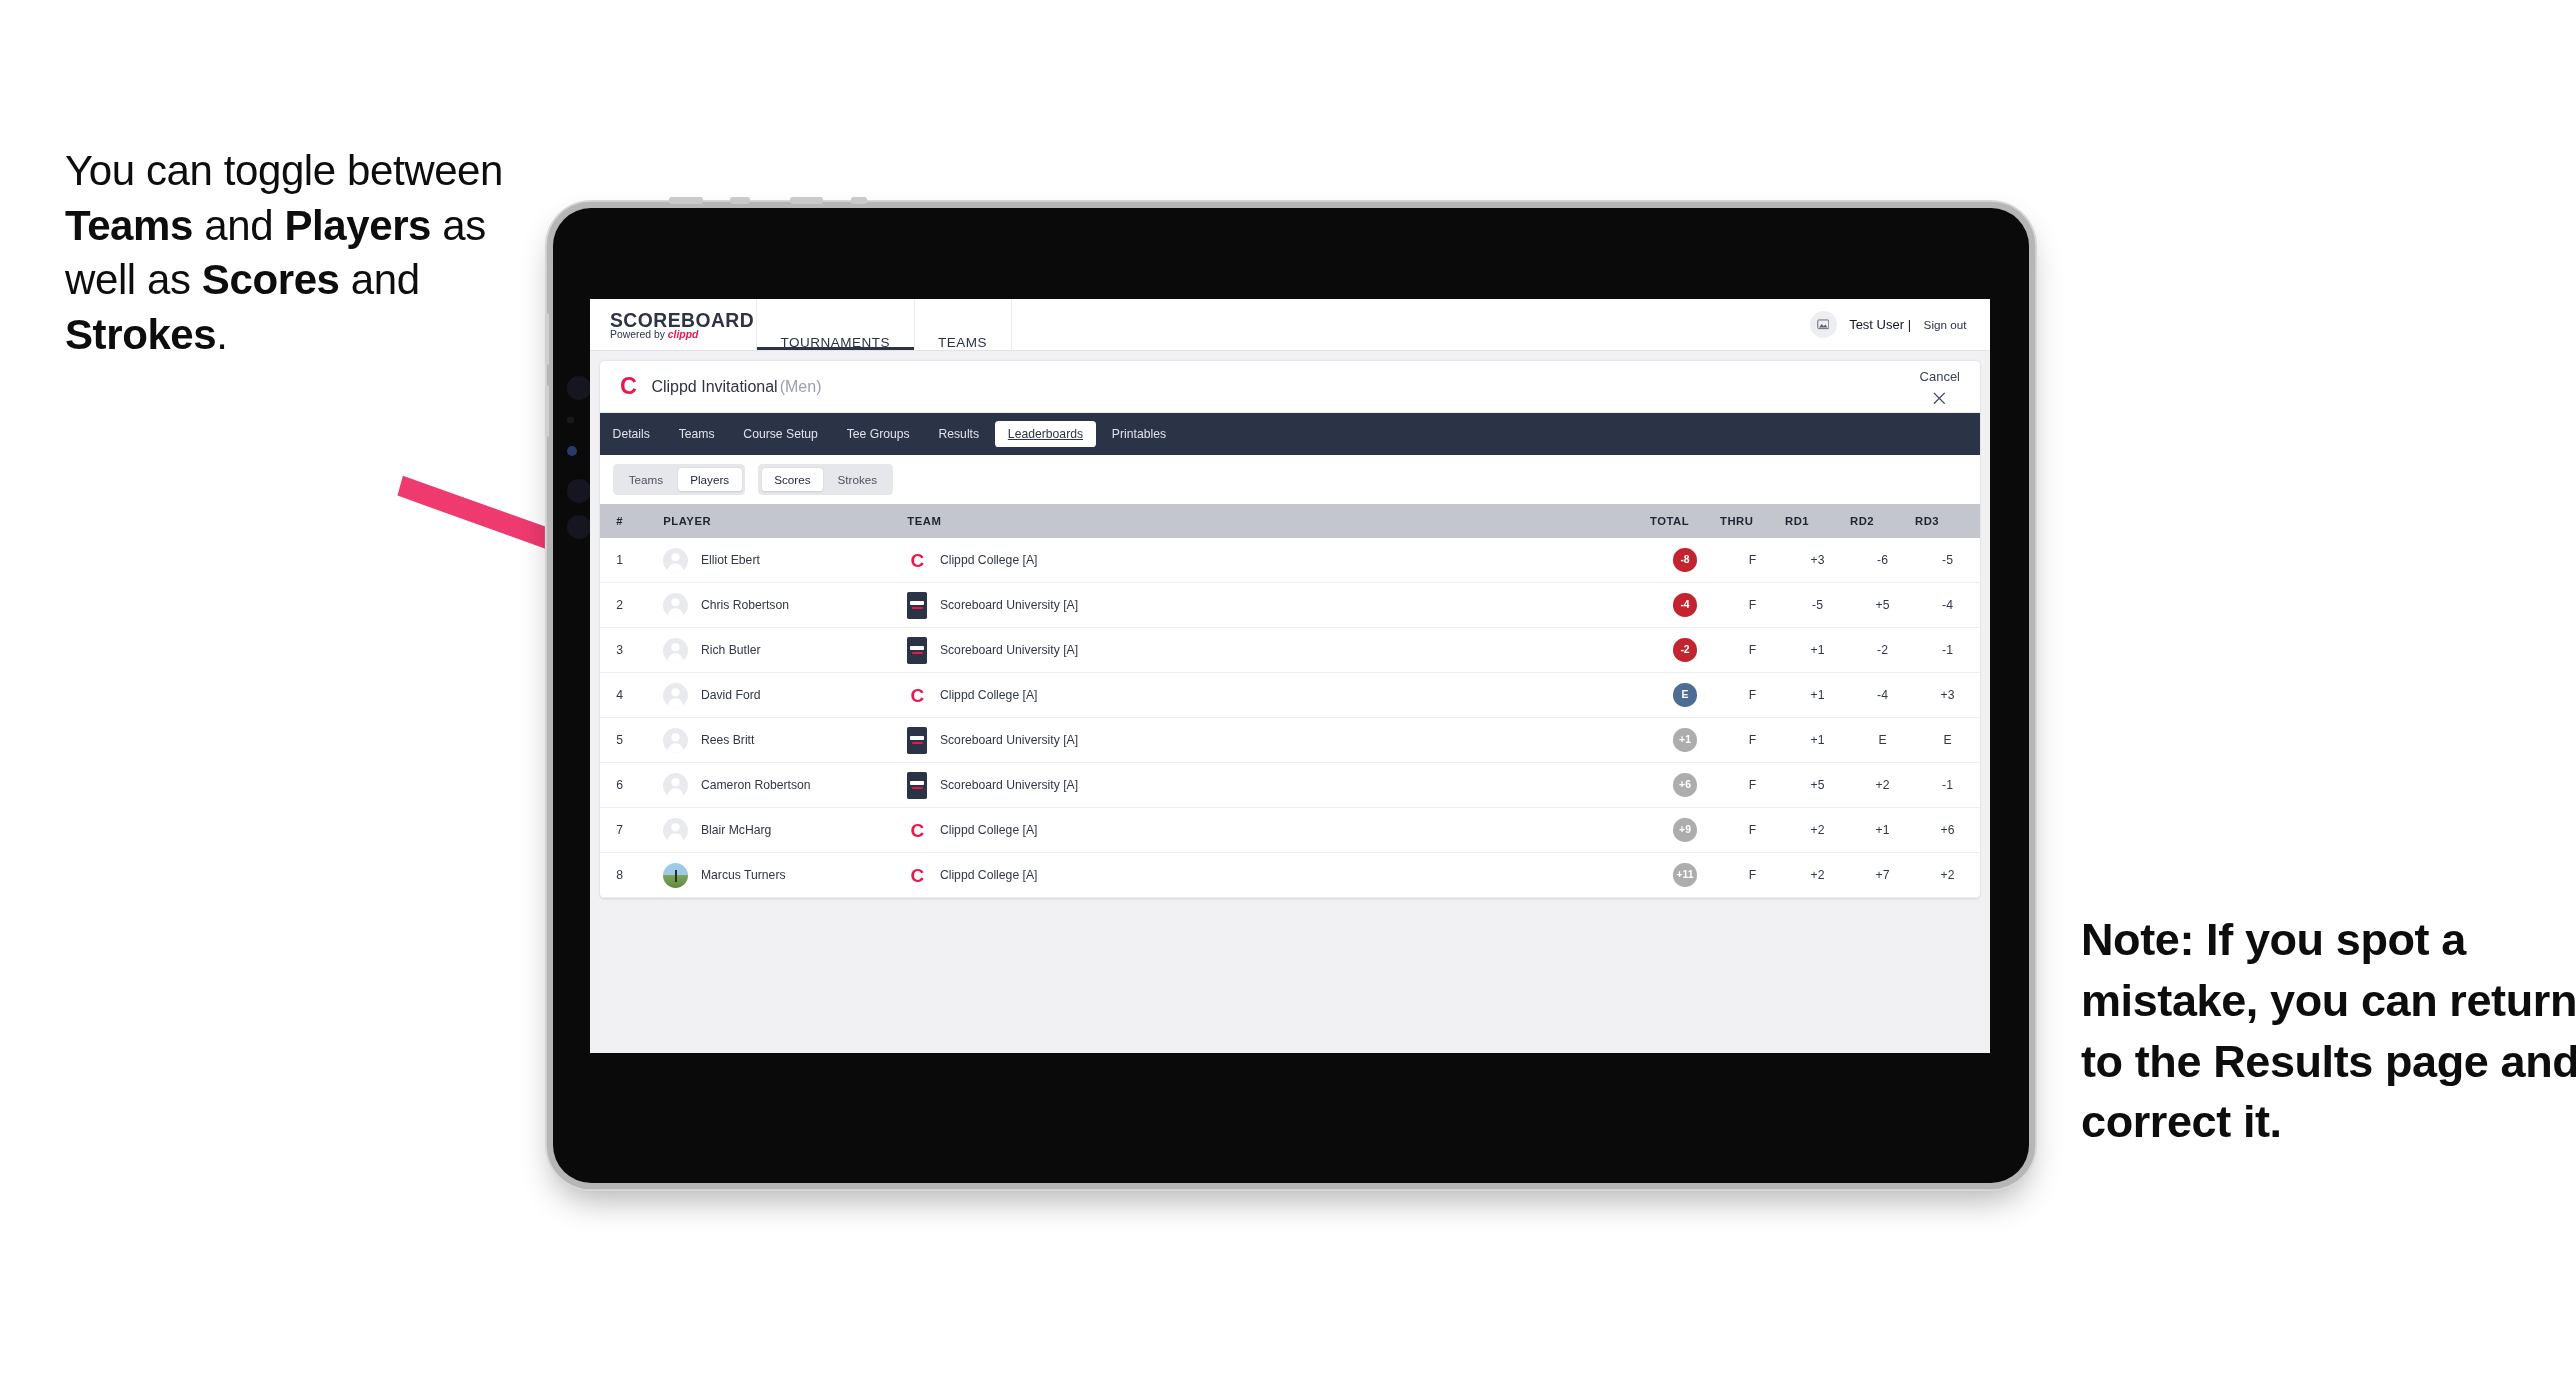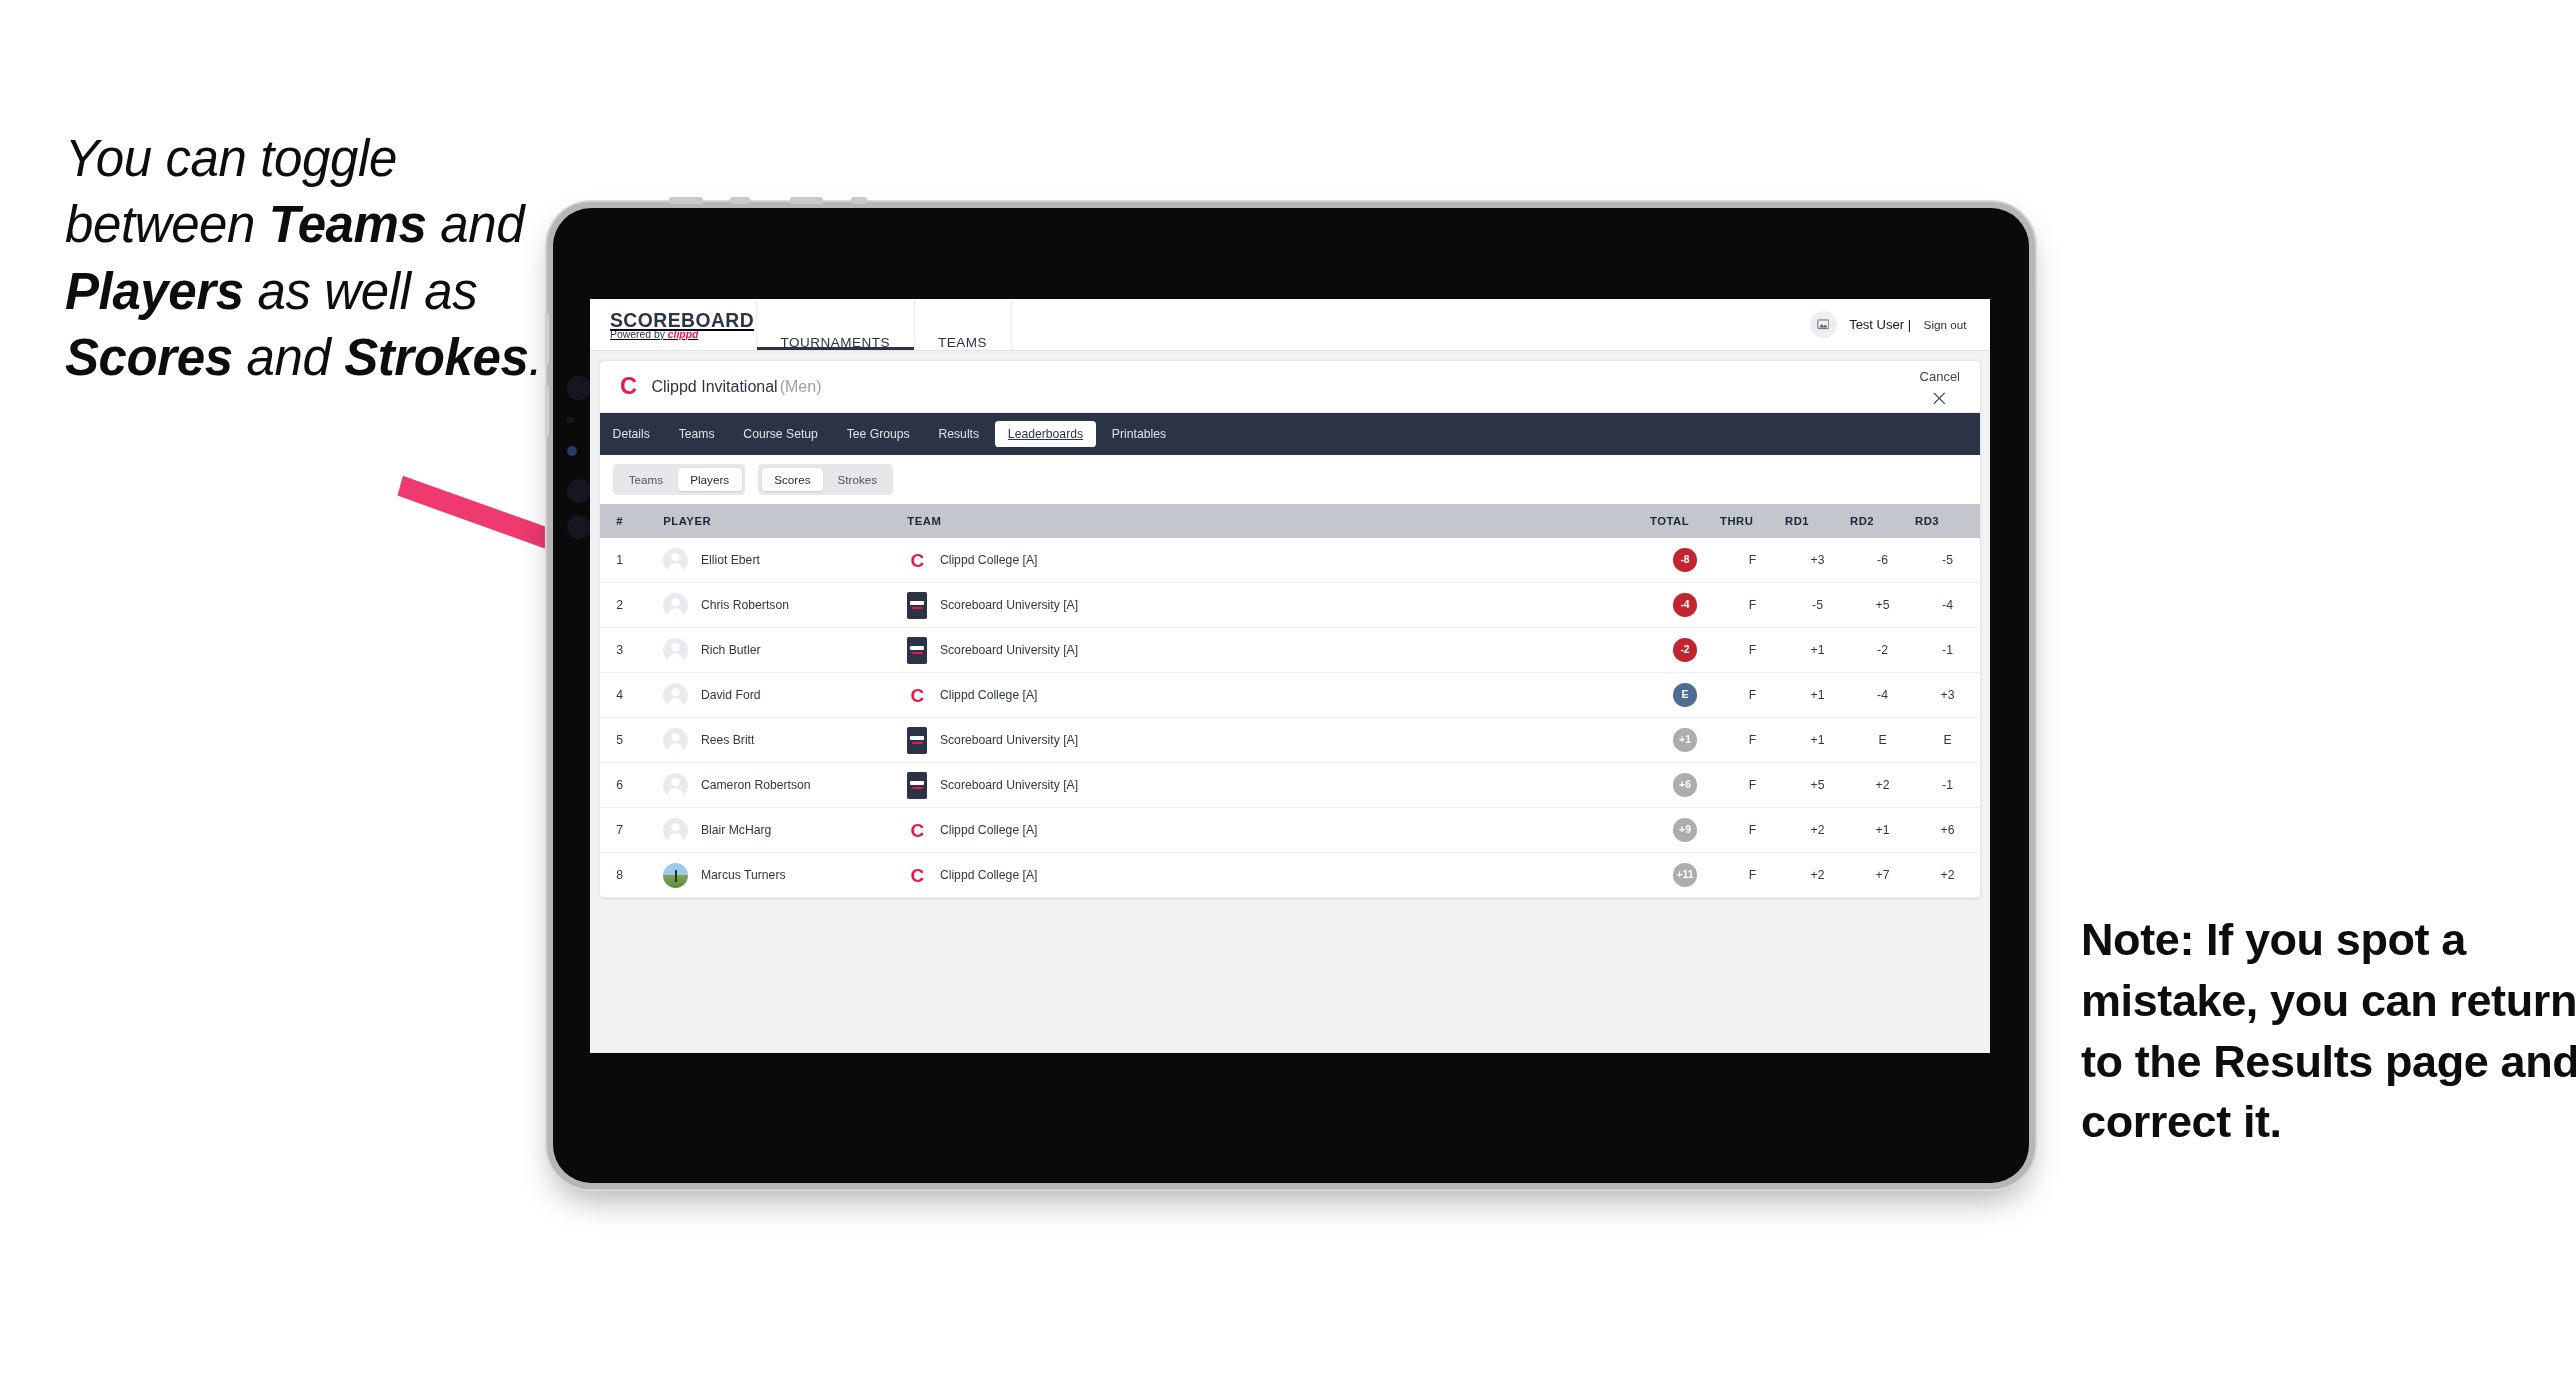--- a/index.html
+++ b/index.html
@@ -18,25 +18,24 @@
 
   
   .annot {
     position: absolute;
     color: #0d0d0d;
     line-height: 1.30;
     letter-spacing: -0.4px;
   }
   #annot-left {
     left: 65px;
-    top: 126px;
+    top: 144px;
     width: 488px;
-    font-size: 51px;
+    font-size: 42px;
     font-weight: 400;
-    font-style: italic;
   }
   #annot-left b { font-weight: 700; }
   #annot-right {
     left: 2081px;
     top: 910px;
     width: 506px;
     font-size: 45px;
     font-weight: 700;
     line-height: 1.35;
   }
@@ -113,21 +112,20 @@
     position: relative;
   }
   #brand {
     width: 167px;
     display: flex;
     flex-direction: column;
     justify-content: center;
     padding-left: 20px;
     box-sizing: border-box;
     border-right: 0.9px solid #ececef;
-    text-decoration: underline;
   }
   #brand-title {
     font-size: 21px;
     font-weight: 700;
     letter-spacing: 0.5px;
     color: #2b3446;
     font-family: "Liberation Sans", sans-serif;
     transform: scaleX(0.92);
     transform-origin: left center;
     line-height: 1;

